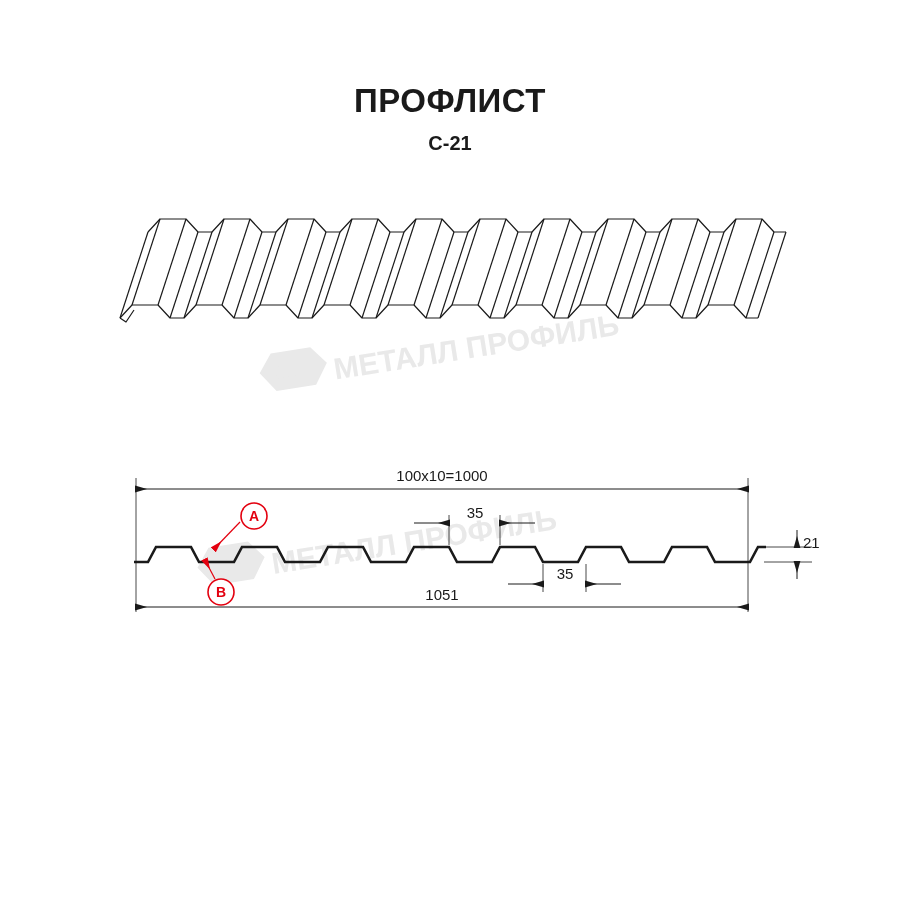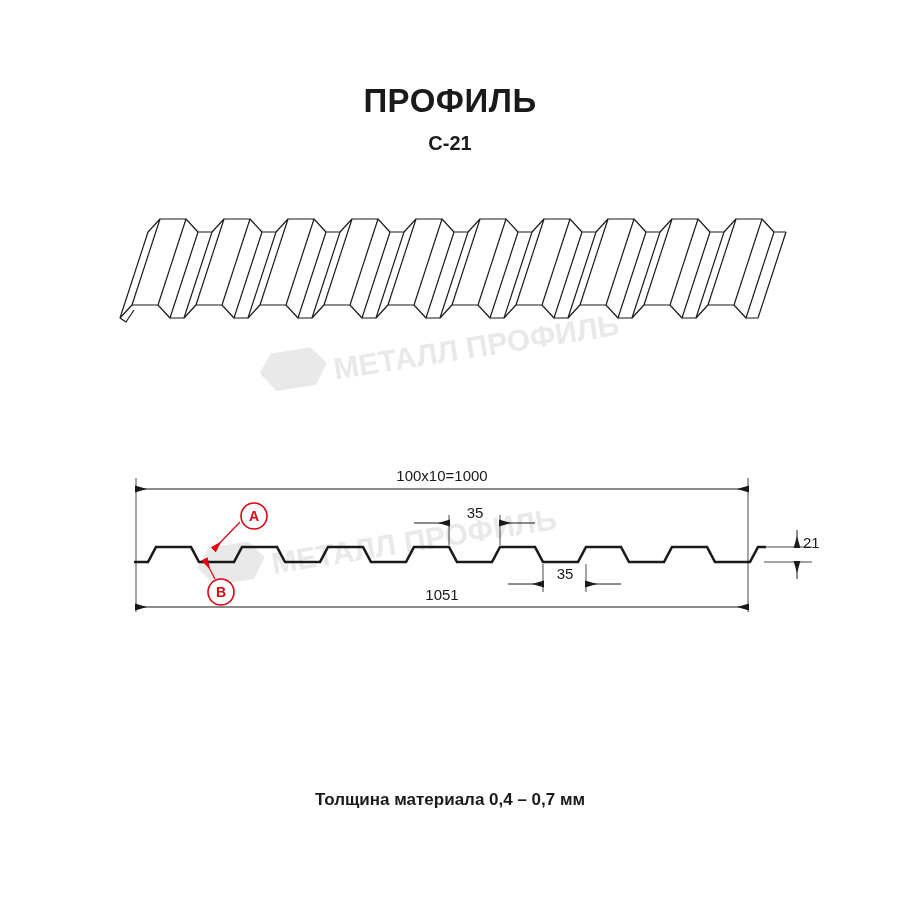--- a/index.html
+++ b/index.html
@@ -58,21 +58,21 @@
   .wm {
     fill: #e9e9e9;
     font-weight: bold;
   }
 </style>
 </head>
 <body>
 
 <div class="page">
 
-  <div class="title">ПРОФИЛЬ</div>
+  <div class="title">ПРОФЛИСТ</div>
   <div class="subtitle">С-21</div>
 
   <svg width="900" height="420" viewBox="0 0 900 420">
     <g fill="none" stroke="#1a1a1a" stroke-width="1.2" stroke-linejoin="round">
 
       <path d="M148,232 L160,219 L186,219 L198,232 L212,232 L224,219 L250,219 L262,232 L276,232
                L288,219 L314,219 L326,232 L340,232 L352,219 L378,219 L390,232 L404,232
                L416,219 L442,219 L454,232 L468,232 L480,219 L506,219 L518,232 L532,232
                L544,219 L570,219 L582,232 L596,232 L608,219 L634,219 L646,232 L660,232
                L672,219 L698,219 L710,232 L724,232 L736,219 L762,219 L774,232 L786,232"></path>
@@ -219,15 +219,14 @@
       <line x1="240" y1="522" x2="214" y2="549" stroke="#e3000f" stroke-width="1.2" marker-end="url(#arrRed)"></line>
     </g>
 
     <g>
       <circle cx="221" cy="592" r="13" fill="#ffffff" stroke="#e3000f" stroke-width="1.6"></circle>
       <text x="221" y="597" font-size="14" text-anchor="middle" fill="#e3000f" font-weight="bold" font-family="'Liberation Sans', sans-serif">B</text>
       <line x1="215" y1="579" x2="205" y2="560" stroke="#e3000f" stroke-width="1.2" marker-end="url(#arrRed)"></line>
     </g>
   </svg>
 
-  <div class="footer-note">Толщина материала 0,4 – 0,7 мм</div>
 
 </div>
 
 </body></html>

